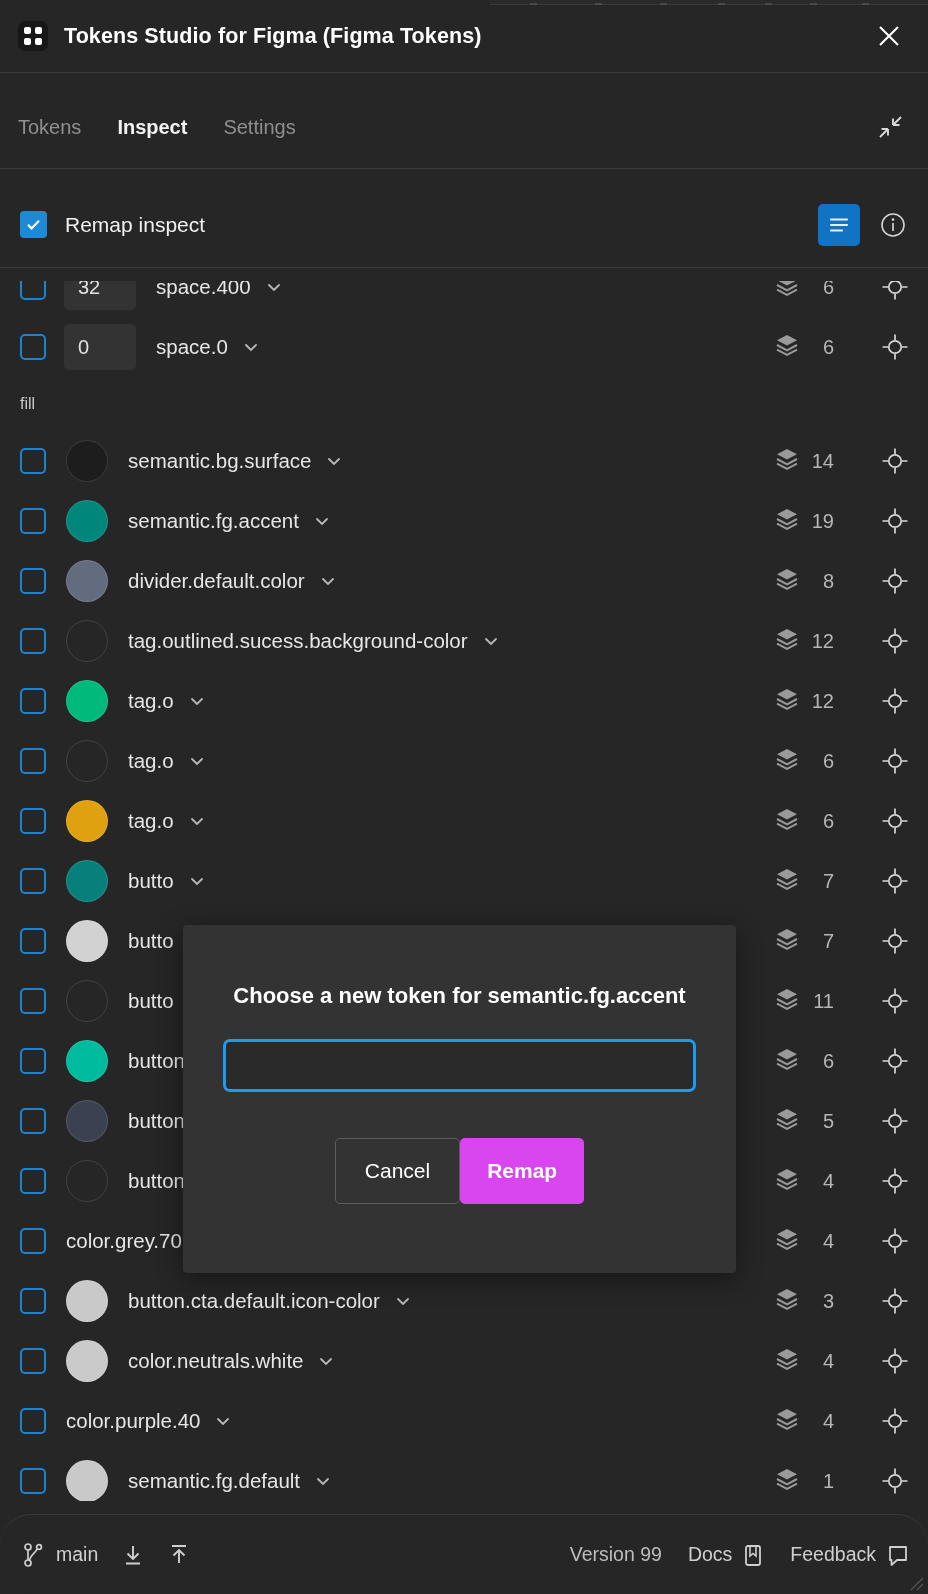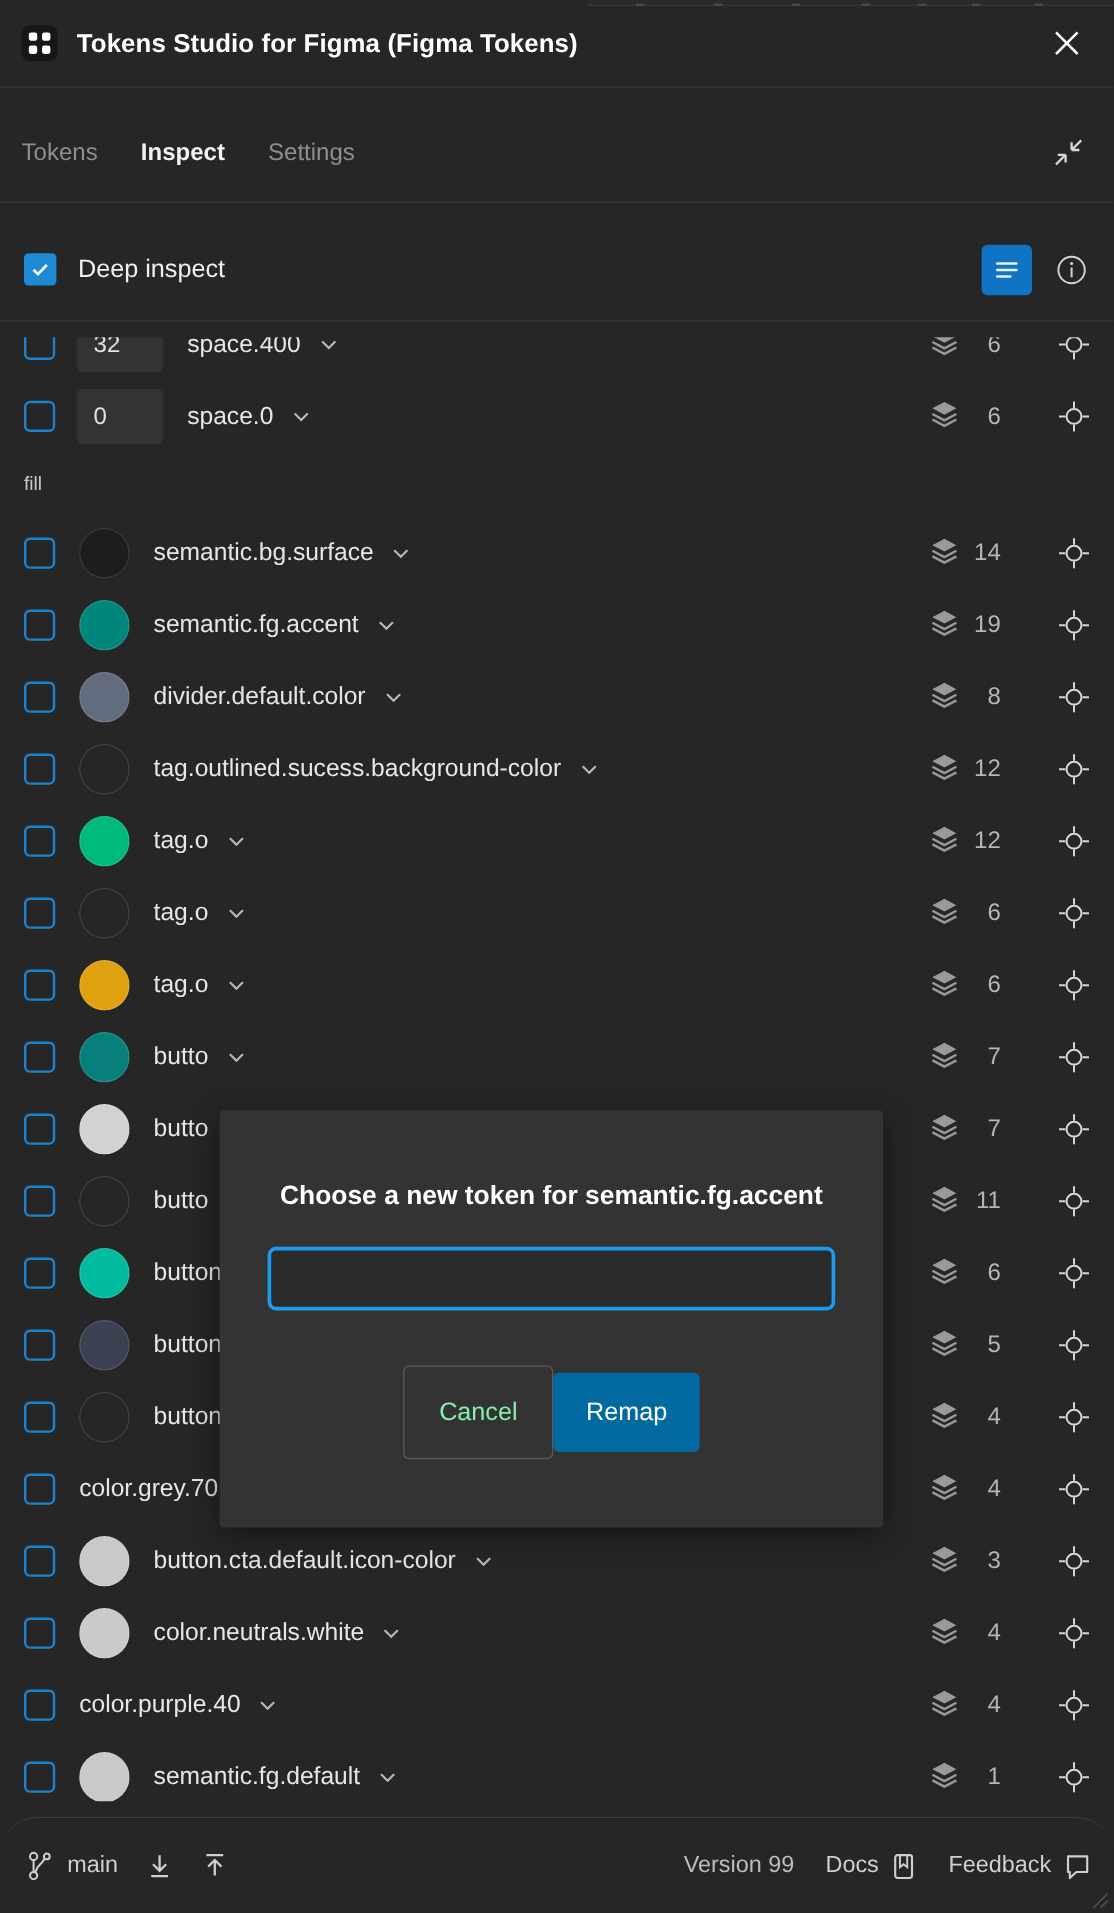--- a/index.html
+++ b/index.html
@@ -151,28 +151,28 @@
   .modal-input {
     margin-top: 30px; height: 53px; width: 100%;
     background: #2a2a2a; border: 3px solid #1b9cf0; border-radius: 7px;
     color: #ffffff; font-size: 19px; padding: 0 12px;
     font-family: "Liberation Sans", sans-serif; outline: none;
   }
   .modal-actions {
     margin-top: 46px; display: flex; align-items: center; justify-content: space-between;
   }
   .btn-cancel {
-    height: 78px; padding: 0 29px; border-radius: 5px;
-    background: #333333; border: 1px solid #5d5d5d; color: #86efac;
+    height: 66px; padding: 0 29px; border-radius: 5px;
+    background: #333333; border: 1px solid #5d5d5d; color: #ffffff;
     font-size: 21px; font-family: "Liberation Sans", sans-serif; cursor: pointer;
   }
   .btn-remap {
     height: 66px; padding: 0 27px; border-radius: 5px;
-    background: #0369a1; border: none; color: #ffffff;
-    font-size: 21px; font-weight: 400; font-family: "Liberation Sans", sans-serif; cursor: pointer;
+    background: #d946ef; border: none; color: #ffffff;
+    font-size: 21px; font-weight: 700; font-family: "Liberation Sans", sans-serif; cursor: pointer;
   }
 
   
   .footer {
     height: 80px; flex: 0 0 80px;
     display: flex; align-items: center;
     padding: 0 18px 0 22px;
     border-top: 1px solid #3b3b3b;
     background: #262626;
     border-radius: 31px;
@@ -230,21 +230,21 @@
       </svg>
     </div>
   </div>
 
   <div class="inspectbar">
     <div class="cb-checked">
       <svg width="17" height="17" viewBox="0 0 17 17">
         <path d="M3 8.8 L6.6 12.4 L14 4.8" stroke="#ffffff" stroke-width="2.2" fill="none"></path>
       </svg>
     </div>
-    <div class="deep-label">Deep inspect</div>
+    <div class="deep-label">Remap inspect</div>
     <div class="spacer"></div>
     <div class="list-btn">
       <svg width="24" height="24" viewBox="0 0 24 24">
         <path d="M4 6.5 H20 M4 12 H20 M4 17.5 H15" stroke="#e8f2fb" stroke-width="2.1" fill="none" stroke-linecap="round"></path>
       </svg>
     </div>
     <div class="info-btn">
       <svg width="28" height="28" viewBox="0 0 28 28">
         <circle cx="14" cy="14" r="11" stroke="#d3d3d3" stroke-width="1.6" fill="none"></circle>
         <circle cx="14" cy="8.6" r="1.3" fill="#d3d3d3"></circle>

